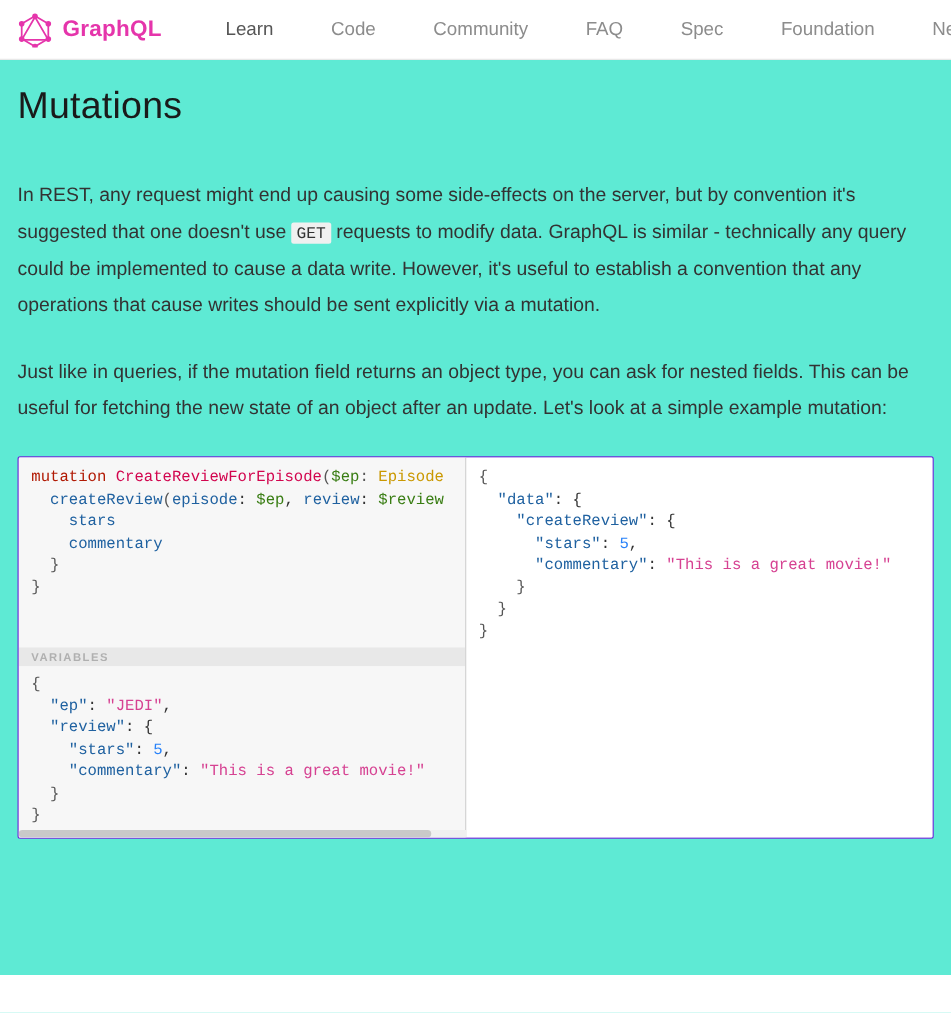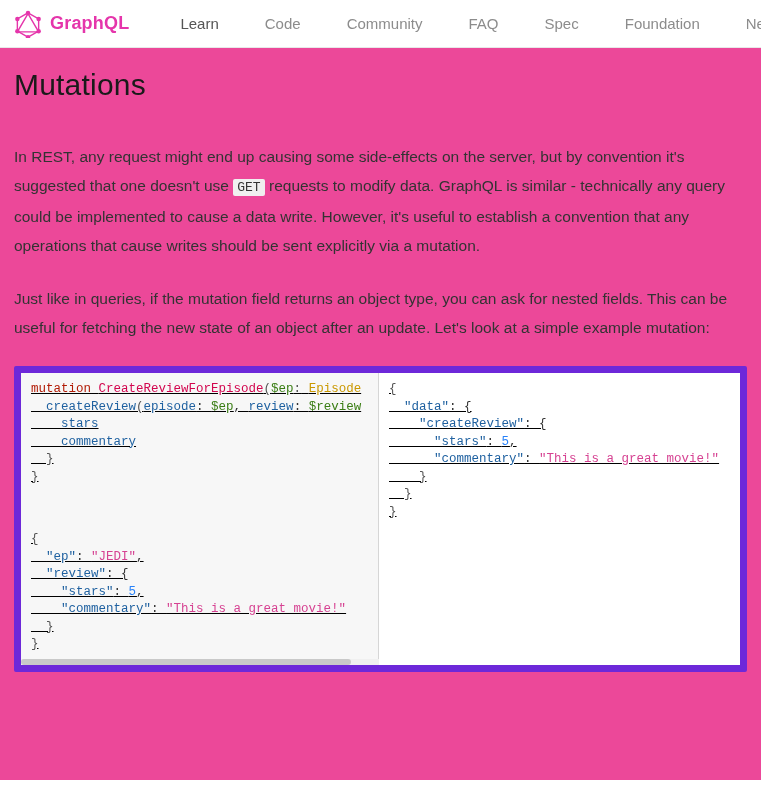--- a/index.html
+++ b/index.html
@@ -9,21 +9,21 @@
     width: 761px;
     height: 810px;
     background: #ffffff;
     font-family: "Liberation Sans", sans-serif;
     overflow: hidden;
   }
   .page {
     position: relative;
     width: 761px;
     height: 780px;
-    background: #ec4899;
+    background: #5eead4;
   }
 
   
   .navbar {
     display: flex;
     align-items: center;
     height: 48px;
     border-bottom: 1px solid #e8e8e8;
     padding: 0 14px;
     background: #fff;
@@ -84,27 +84,26 @@
     background: #f0f0f0;
     color: #333;
     padding: 1px 4px;
     border-radius: 2px;
     margin-top: 44px;
   }
 
   
   .example {
     display: flex;
-    border: 7px solid #6d28d9;
+    border: 1px solid #6d28d9;
     border-radius: 2px;
     height: 306px;
     margin-top: 4px;
     overflow: hidden;
     background: #fff;
-    text-decoration: underline;
   }
   .left-pane {
     width: 358px;
     display: flex;
     flex-direction: column;
     border-right: 1px solid #d6d6d6;
     background: #f7f7f7;
     position: relative;
   }
   .query-editor {
@@ -225,20 +224,21 @@
       <div class="left-pane">
         <div class="query-editor">
           <pre class="code"><span class="k">mutation</span> <span class="def">CreateReviewForEpisode</span><span class="punct">(</span><span class="var">$ep</span><span class="punct">:</span> <span class="type">Episode</span>
   <span class="attr">createReview</span><span class="punct">(</span><span class="attr">episode</span>: <span class="var">$ep</span>, <span class="attr">review</span>: <span class="var">$review</span>
     <span class="attr">stars</span>
     <span class="attr">commentary</span>
   <span class="punct">}</span>
 <span class="punct">}</span></pre>
         </div>
 
+        <div class="variables-bar">VARIABLES</div>
 
         <div class="variables-editor">
           <pre class="code"><span class="punct">{</span>
   <span class="key">"ep"</span>: <span class="str">"JEDI"</span>,
   <span class="key">"review"</span>: {
     <span class="key">"stars"</span>: <span class="num">5</span>,
     <span class="key">"commentary"</span>: <span class="str">"This is a great movie!"</span>
   <span class="punct">}</span>
 <span class="punct">}</span></pre>
         </div>

